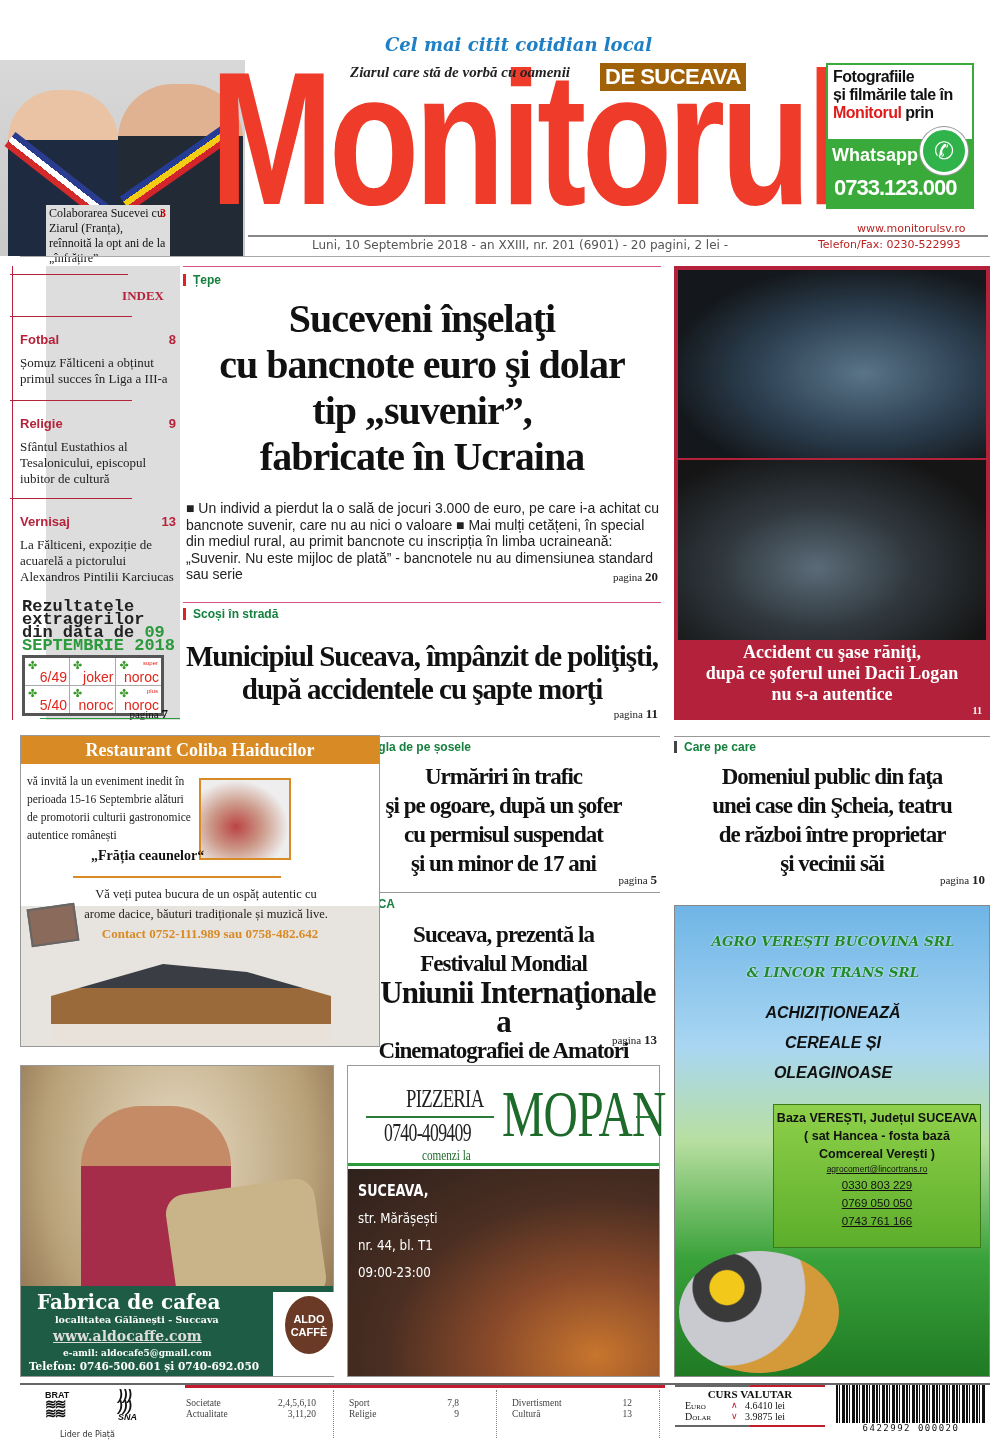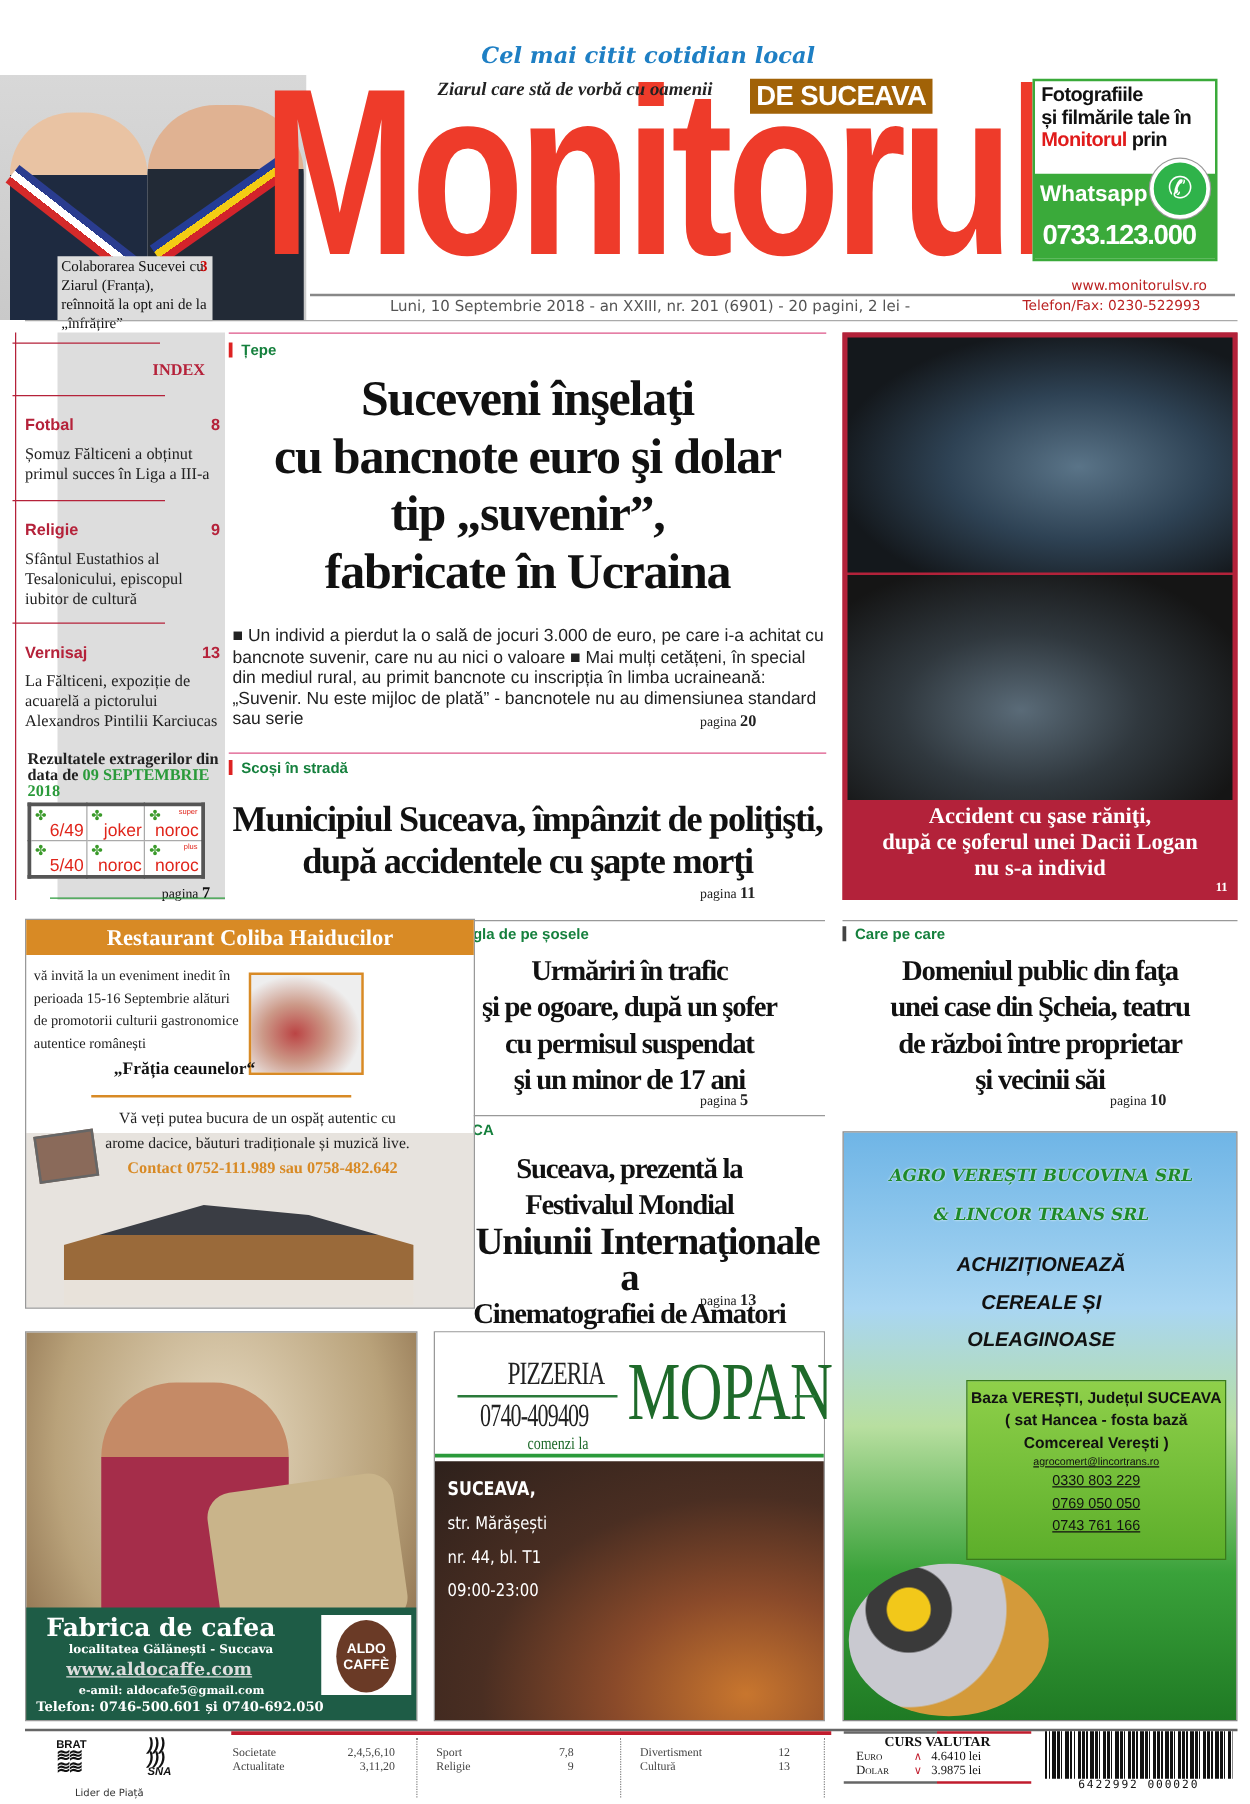--- a/index.html
+++ b/index.html
@@ -35,35 +35,35 @@
 #index{left:10px;top:266px;width:160px;height:454px}
 #index .bg{position:absolute;left:36px;top:0;width:134px;height:454px;background:#ddd}
 #index .vline{position:absolute;left:2px;top:0;width:1px;height:454px;background:#b5223a}
 #index .hline{position:absolute;height:1px;background:#b5223a}
 #index .title{position:absolute;right:6px;top:22px;font-family:"Liberation Serif",serif;font-weight:bold;font-size:13px;color:#b5223a}
 .idx-sec{position:absolute;left:10px;width:158px}
 .idx-sec .cat{font-weight:bold;font-size:13px;color:#b5223a}
 .idx-sec .pg{position:absolute;right:2px;top:0;font-weight:bold;font-size:13px;color:#b5223a}
 .idx-sec .txt{margin-top:8px;font-family:"Liberation Serif",serif;font-size:13px;line-height:16px;color:#222}
 #loto{position:absolute;left:12px;top:334px;width:158px}
-#loto .head{font-family:Liberation Serif, serif;font-weight:bold;font-size:13px;line-height:13px;color:#222}
+#loto .head{font-family:Liberation Mono, monospace;font-weight:bold;font-size:17px;line-height:13px;color:#222}
 #loto .head span{color:#2a9a3a}
 #loto table{margin-top:3px;border:3px solid #555;border-collapse:collapse;background:#fff;width:142px}
 #loto td{border:1px solid #aaa;width:47px;height:29px;text-align:right;vertical-align:bottom;color:#e0251b;font-size:14px;padding:0 2px;position:relative}
 #loto td .clover{position:absolute;left:3px;top:1px;color:#3a9a2a;font-size:11px}
 #loto td .sm{position:absolute;right:3px;top:2px;font-size:6px;color:#e0251b}
 #loto-pg{position:absolute;right:2px;top:440px;font-family:"Liberation Serif",serif;font-size:11px}
 #loto-pg b{font-size:13px}
 
 .kicker{font-weight:bold;font-size:12px;color:#15803d;padding-left:7px;border-left:3px solid #d22;line-height:12px}
 .kicker.gray{border-left-color:#444}
 .rule{height:1px;background:#d58}
 .rule.gray{background:#999}
 .head-xl{font-family:"Liberation Serif",serif;font-weight:bold;color:#111;text-align:center;letter-spacing:-1px}
-.pagina{font-family:"Liberation Serif",serif;font-size:11px;color:#222;text-align:left}
+.pagina{font-family:"Liberation Serif",serif;font-size:11px;color:#222;text-align:right}
 .pagina b{font-size:13px}
 #lead{left:186px;top:500px;width:476px;font-size:14px;line-height:16.5px;color:#222}
 
 #acc{left:674px;top:266px;width:316px;height:454px;border:2px solid #b3223a;background:#b3223a}
 #acc .ph1{position:absolute;left:2px;top:2px;width:308px;height:188px;background:radial-gradient(ellipse at 60% 55%,#5a7488 0%,#2e4254 40%,#14181c 75%)}
 #acc .ph2{position:absolute;left:2px;top:192px;width:308px;height:180px;background:radial-gradient(ellipse at 45% 60%,#5a6b78 0%,#30383e 40%,#151515 80%)}
 #acc .cap{position:absolute;left:0;top:374px;width:312px;text-align:center;color:#fff;font-family:"Liberation Serif",serif;font-weight:bold;font-size:18px;line-height:21px}
 #acc .n{position:absolute;right:6px;bottom:2px;color:#fff;font-family:"Liberation Serif",serif;font-weight:bold;font-size:10px}
 
 #coliba{left:20px;top:735px;width:360px;height:312px;border:1px solid #999;background:linear-gradient(180deg,#fff 0 55%,#e7e3de 55%)}
@@ -78,21 +78,21 @@
 #coliba .sign{position:absolute;left:8px;top:170px;width:48px;height:38px;background:#8a6a5a;border:2px solid #666;transform:rotate(-8deg);color:#f3c;font-size:7px;text-align:center}
 #aldo{left:20px;top:1065px;width:314px;height:312px;border:1px solid #999;background:radial-gradient(ellipse at 50% 30%,#e8dcc4 0%,#b9a27a 60%,#7a5a3a 100%)}
 #aldo .man{position:absolute;left:60px;top:40px;width:150px;height:200px;background:linear-gradient(180deg,#c58a66 0 30%,#a52d4a 30%);border-radius:60px 60px 0 0}
 #aldo .sack{position:absolute;left:150px;top:120px;width:150px;height:120px;background:#c9b48a;border-radius:20px;transform:rotate(-8deg)}
 #aldo .band{position:absolute;left:0;top:220px;width:312px;height:90px;background:#1e5c46}
 #aldo .t1{position:absolute;left:16px;top:4px;font-family:"DejaVu Serif",serif;font-weight:bold;font-size:20px;color:#fff}
 #aldo .t2{position:absolute;left:34px;top:28px;font-family:"DejaVu Serif",serif;font-weight:bold;font-size:9.5px;color:#fff}
 #aldo .t3{position:absolute;left:32px;top:42px;font-family:"DejaVu Serif",serif;font-weight:bold;font-size:14px;color:#ddd;text-decoration:underline}
 #aldo .t4{position:absolute;left:42px;top:62px;font-family:"DejaVu Serif",serif;font-weight:bold;font-size:9px;color:#fff}
 #aldo .t5{position:absolute;left:8px;top:74px;font-family:"DejaVu Serif",serif;font-weight:bold;font-size:10.5px;color:#fff}
-#aldo .logo{position:absolute;left:236px;top:226px;width:72px;height:64px;background:#fff}
+#aldo .logo{position:absolute;left:252px;top:226px;width:72px;height:84px;background:#fff}
 #aldo .bean{position:absolute;left:12px;top:4px;width:48px;height:58px;border-radius:50%;background:#6a3a26;color:#fff;font-size:11px;font-weight:bold;text-align:center;line-height:13px;padding-top:17px}
 #mopan{left:347px;top:1065px;width:313px;height:312px;border:1px solid #999;background:#fff}
 #mopan .top{position:absolute;left:0;top:0;width:311px;height:100px;background:#fff;border-bottom:3px solid #2a9a3a}
 #mopan .pz{position:absolute;left:58px;top:18px;font-family:"Liberation Serif",serif;font-size:26px;letter-spacing:-1px;transform:scaleX(0.72);transform-origin:left;color:#222}
 #mopan .ph{position:absolute;left:36px;top:52px;font-family:"Liberation Serif",serif;font-size:26px;letter-spacing:-1px;transform:scaleX(0.68);transform-origin:left;color:#222}
 #mopan .cm{position:absolute;left:74px;top:82px;font-family:"Liberation Serif",serif;font-size:14px;color:#1e6a2a;transform:scaleX(0.8);transform-origin:left}
 #mopan .hl{position:absolute;left:18px;top:50px;width:128px;height:2px;background:#2a7a3a}
 #mopan .hl2{position:absolute;left:288px;top:50px;width:16px;height:2px;background:#2a7a3a}
 #mopan .mo{position:absolute;left:154px;top:10px;font-family:"Liberation Serif",serif;font-size:66px;color:#1e6a2a;letter-spacing:-1px;transform:scaleX(0.72);transform-origin:left}
 #mopan .img{position:absolute;left:0;top:103px;width:311px;height:207px;background:radial-gradient(ellipse at 80% 90%,#c8762e 0%,#8a4a2a 30%,#4a2e22 60%,#2e211c 100%)}
@@ -227,21 +227,21 @@
   <div class="head-xl" style="font-size:29px;line-height:33px">după accidentele cu şapte morţi</div>
 </div>
 <div class="abs pagina" style="left:560px;top:706px;width:98px"><span>pagina</span> <b>11</b></div>
 
 <div class="abs" id="acc">
   <div class="ph1"></div>
   <div class="ph2"></div>
   <div class="cap">
     <div>Accident cu şase răniţi,</div>
     <div>după ce şoferul unei Dacii Logan</div>
-    <div>nu s-a individ</div>
+    <div>nu s-a autentice</div>
   </div>
   <div class="n">11</div>
 </div>
 
 <div class="abs rule gray" style="left:347px;top:736px;width:313px"></div>
 <div class="abs kicker gray" style="left:347px;top:741px">Jungla de pe șosele</div>
 <div class="abs" style="left:347px;top:762px;width:313px">
   <div class="head-xl" style="font-size:23px;line-height:29px">Urmăriri în trafic</div>
   <div class="head-xl" style="font-size:23px;line-height:29px">şi pe ogoare, după un şofer</div>
   <div class="head-xl" style="font-size:23px;line-height:29px">cu permisul suspendat</div>

